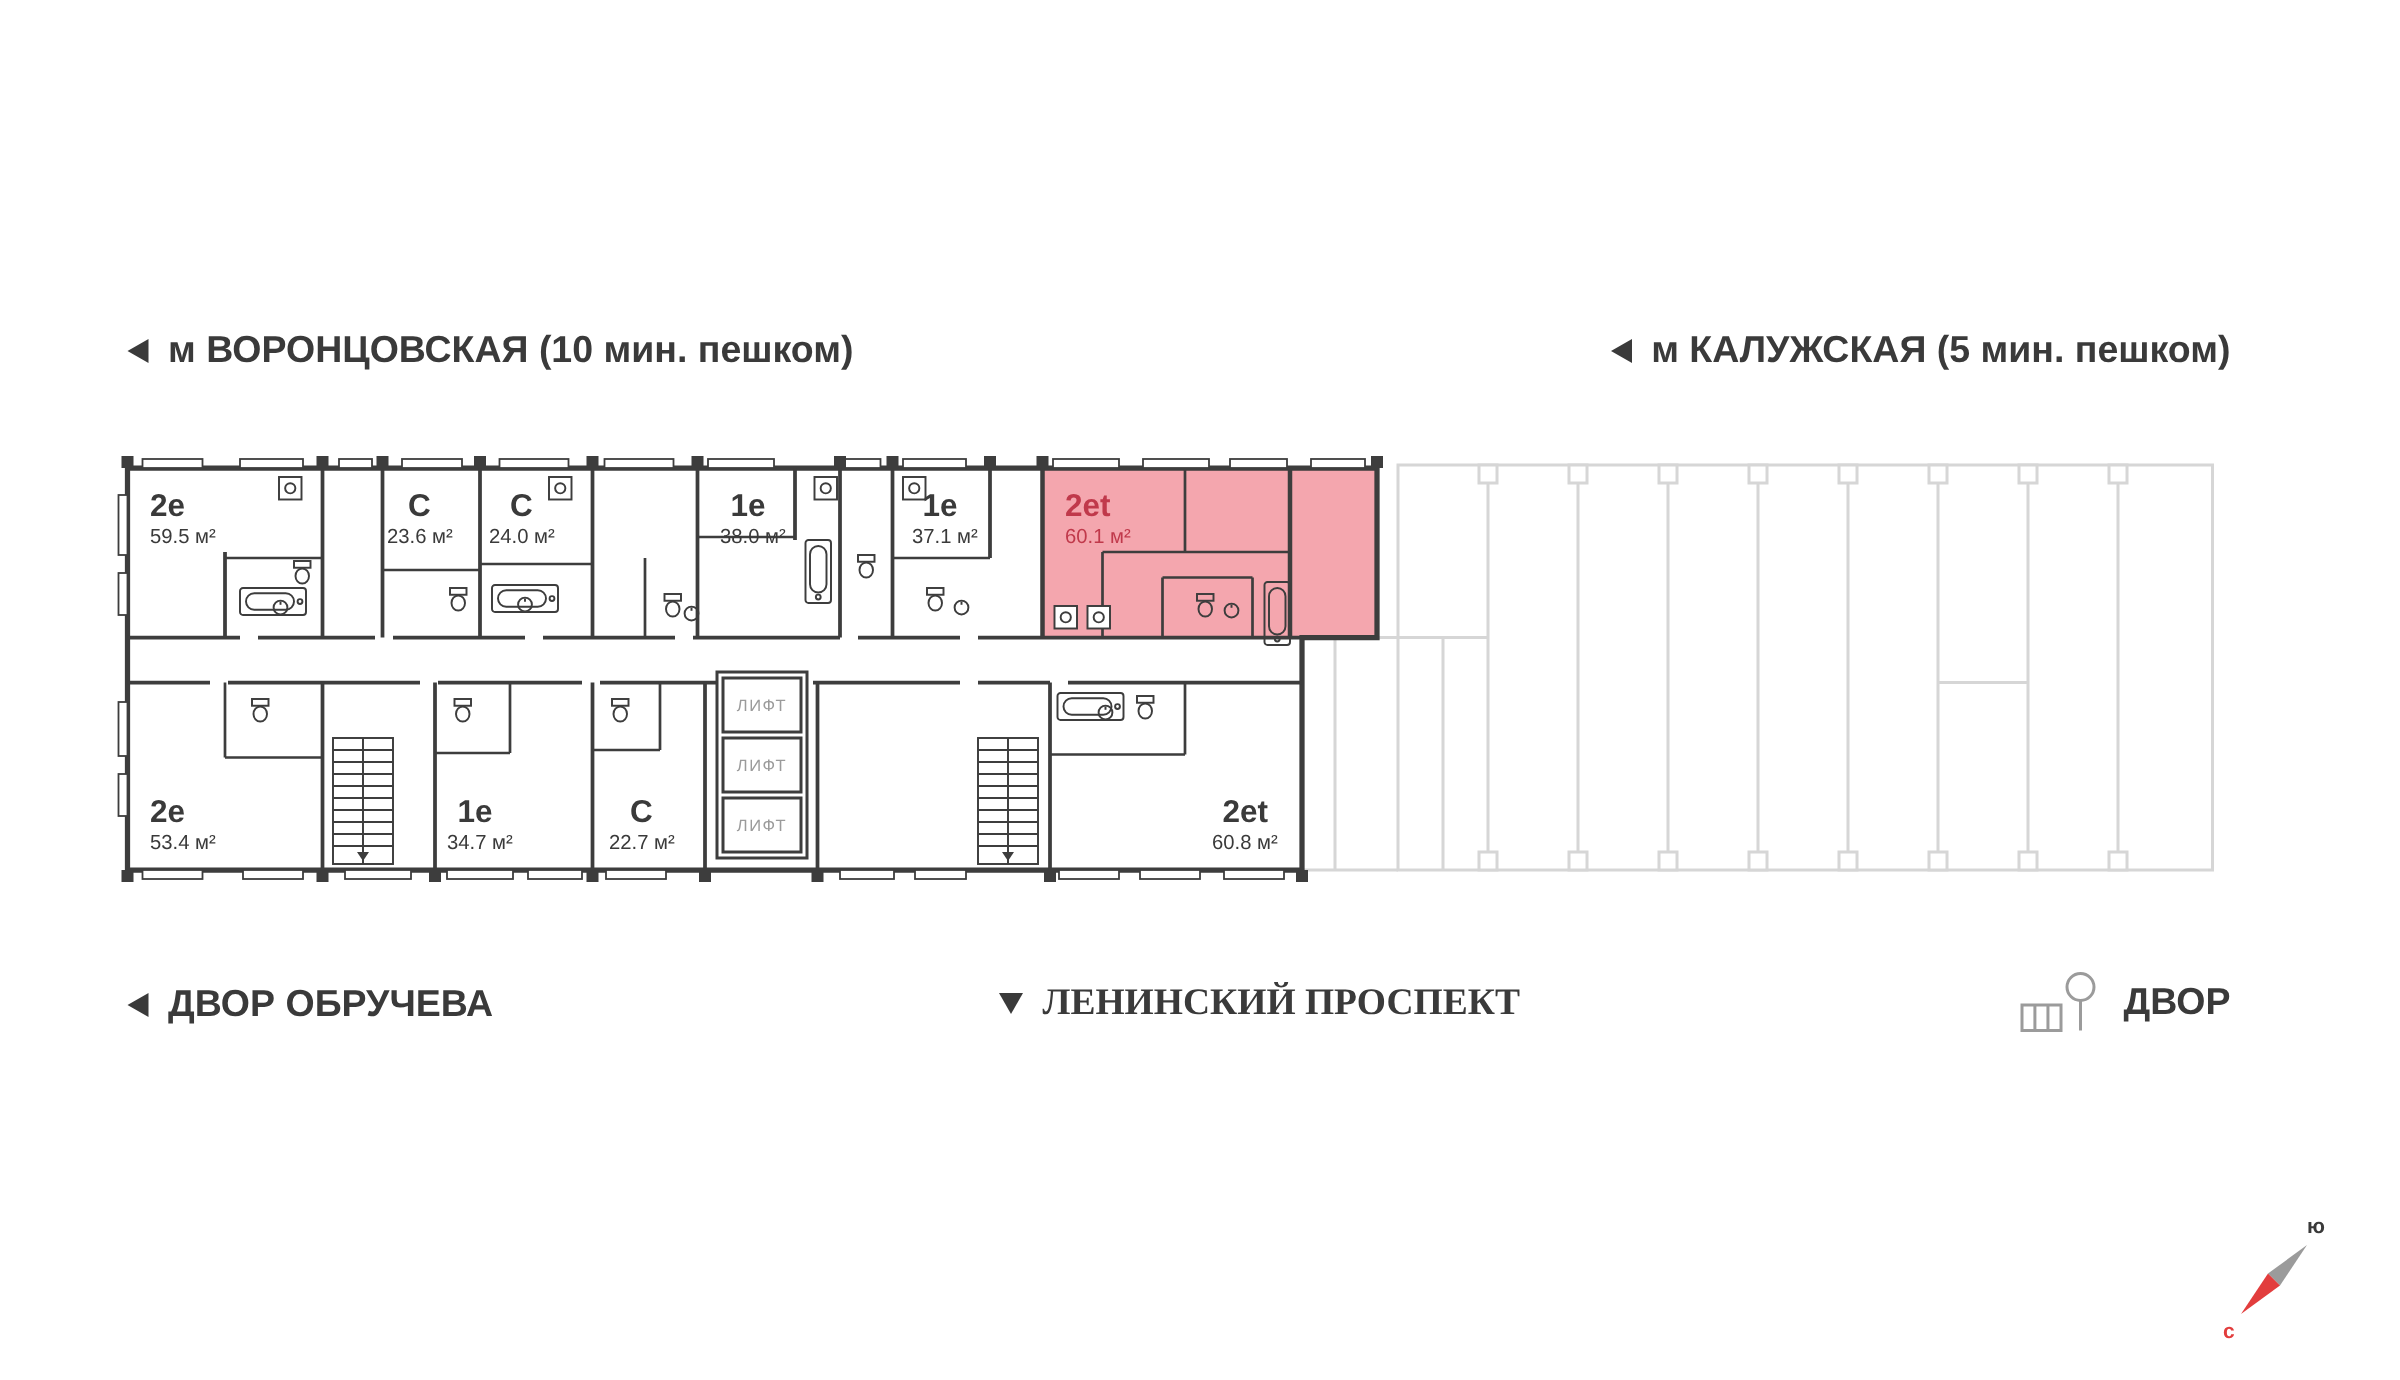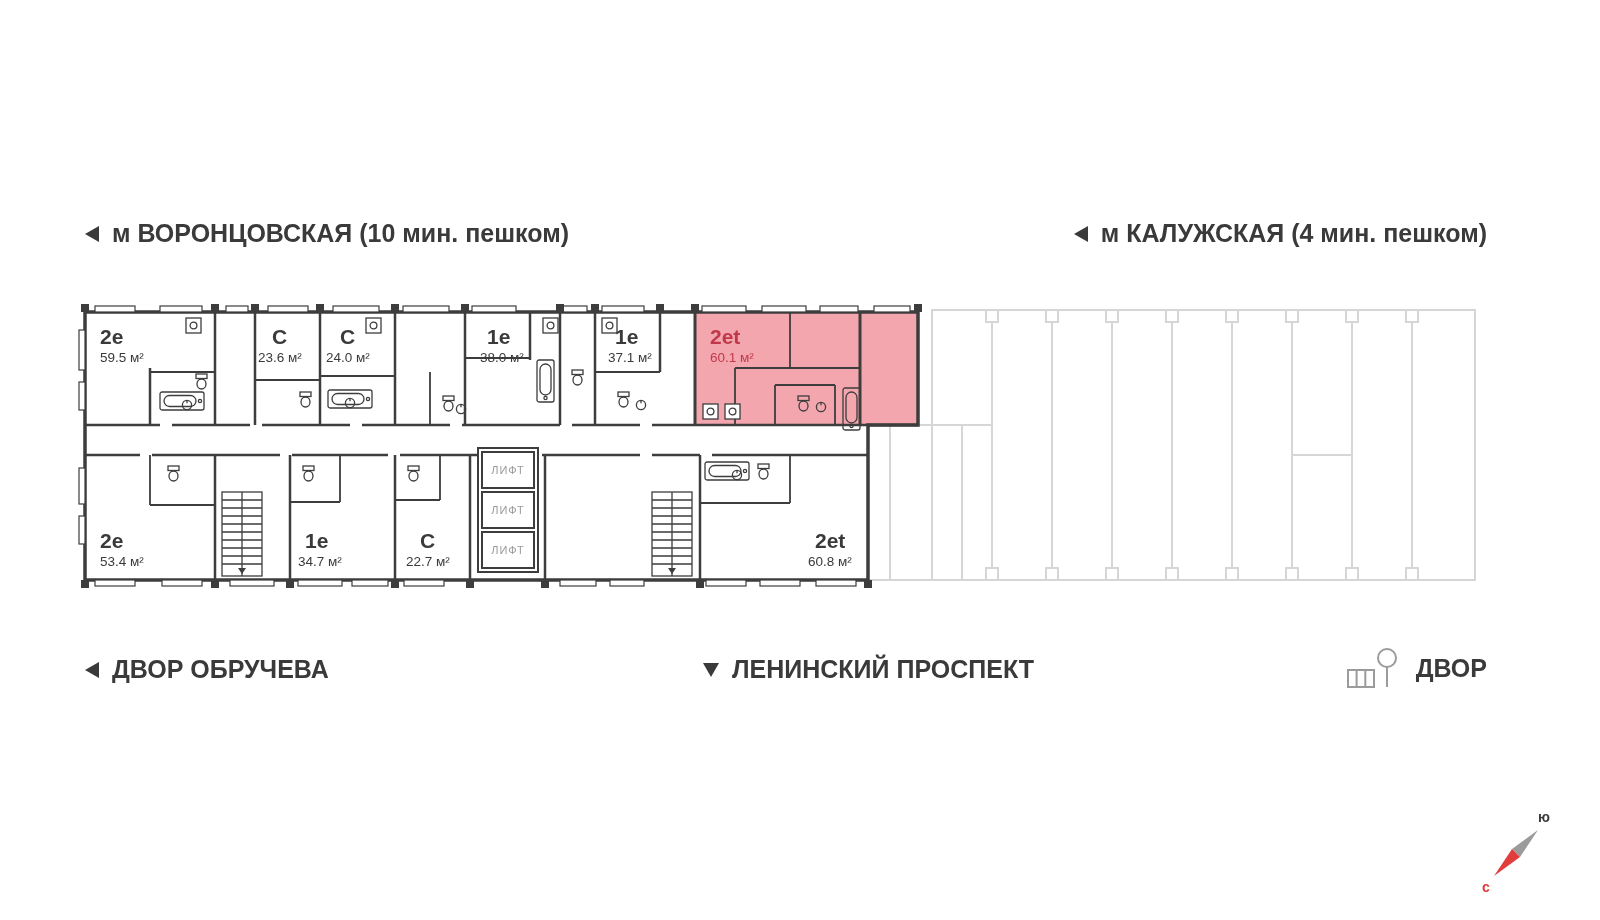--- a/index.html
+++ b/index.html
@@ -36,29 +36,29 @@
 
 <div id="page">
 
   <div class="street-label" style="left:85px; top:219px;justify-content:space-between;">
     <span class="tri-left"></span>
     <span>м ВОРОНЦОВСКАЯ  (10 мин. пешком)</span>
   </div>
 
   <div class="street-label" style="right:113px; top:219px;">
     <span class="tri-left"></span>
-    <span>м КАЛУЖСКАЯ (4 мин. пешком)</span>
+    <span>м КАЛУЖСКАЯ (5 мин. пешком)</span>
   </div>
 
   <div class="street-label" style="left:85px; top:655px;">
     <span class="tri-left"></span>
     <span>ДВОР ОБРУЧЕВА</span>
   </div>
 
-  <div class="street-label" style="left:703px; top:655px;">
+  <div class="street-label" style="left:666px; top:655px;font-family:Liberation Serif, serif;">
     <span class="tri-down"></span>
     <span>ЛЕНИНСКИЙ ПРОСПЕКТ</span>
   </div>
 
   <div class="street-label" style="right:113px; top:645px;justify-content:flex-end;">
     <svg width="58" height="46" viewBox="0 0 58 46">
       <g fill="none" stroke="#9b9b9b" stroke-width="2">
         <rect x="3" y="25" width="26" height="17"></rect>
         <line x1="11.6" y1="25" x2="11.6" y2="42"></line>
         <line x1="20.3" y1="25" x2="20.3" y2="42"></line>

